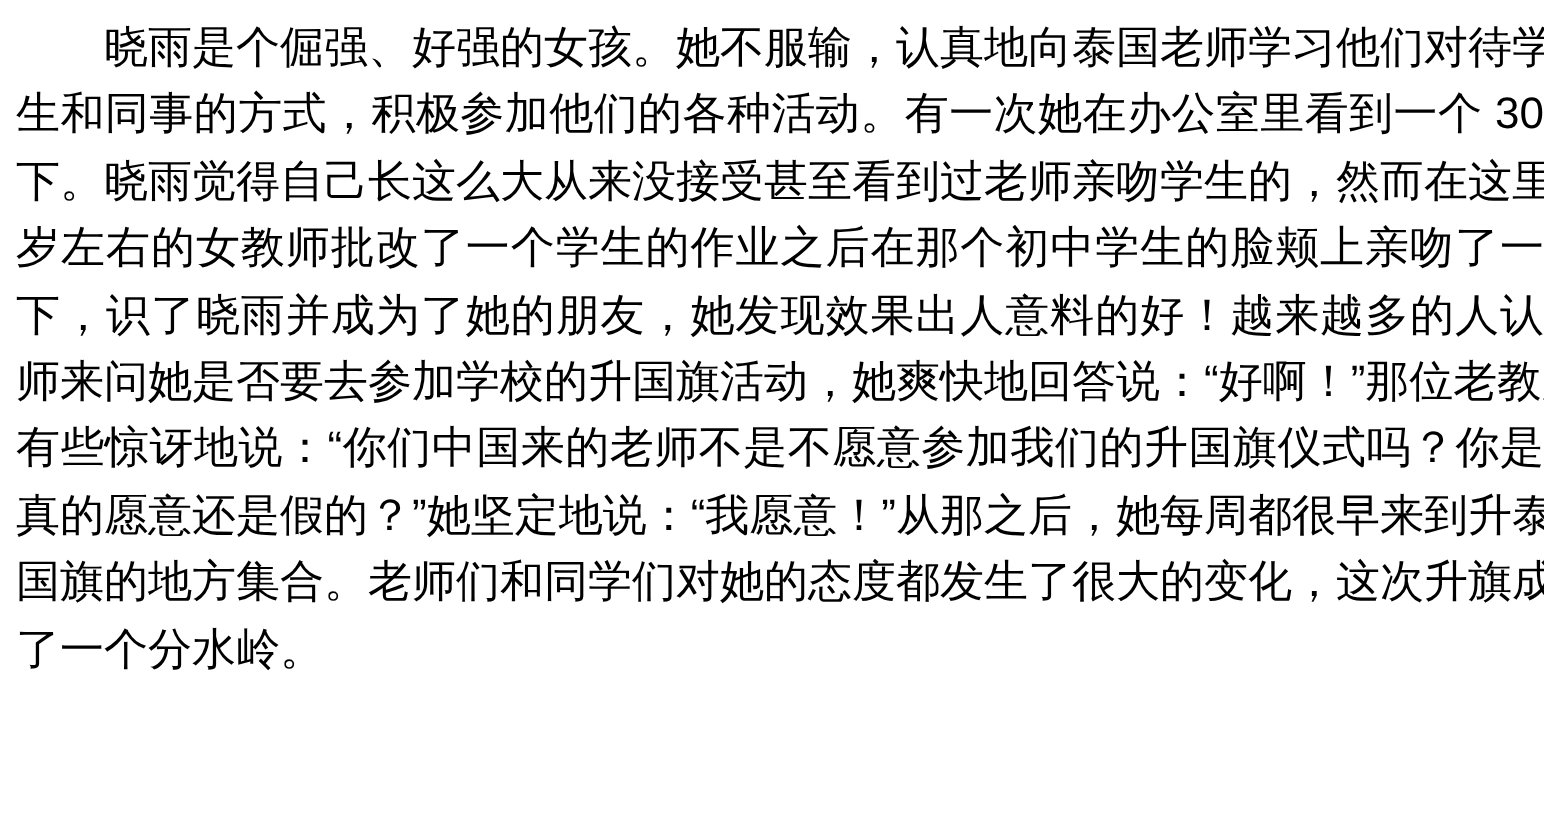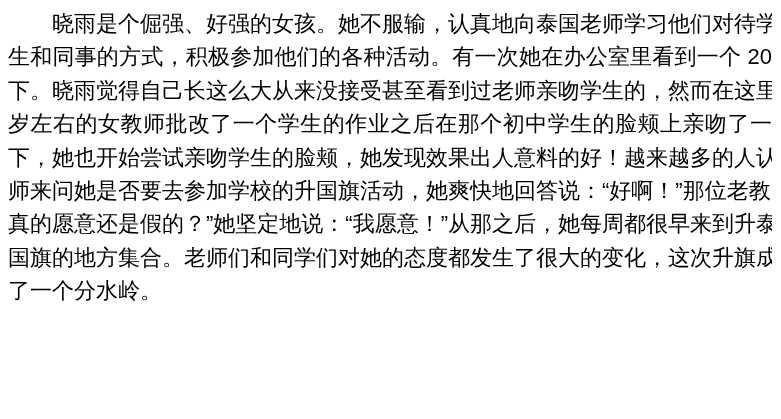--- a/index.html
+++ b/index.html
@@ -42,22 +42,23 @@
     text-align-last: left;
     -moz-text-align-last: left;
   }
 </style>
 </head>
 <body>
 
 <div class="page">
   <div class="passage">
     <div class="line first">晓雨是个倔强、好强的女孩。她不服输，认真地向泰国老师学习他们对待学</div>
-    <div class="line">生和同事的方式，积极参加他们的各种活动。有一次她在办公室里看到一个 20</div>
+    <div class="line">生和同事的方式，积极参加他们的各种活动。有一次她在办公室里看到一个 30</div>
     <div class="line">下。晓雨觉得自己长这么大从来没接受甚至看到过老师亲吻学生的，然而在这里</div>
     <div class="line">岁左右的女教师批改了一个学生的作业之后在那个初中学生的脸颊上亲吻了一</div>
-    <div class="line">下，她也开始尝试亲吻学生的脸颊，她发现效果出人意料的好！越来越多的人认</div>
+    <div class="line">下，识了晓雨并成为了她的朋友，她发现效果出人意料的好！越来越多的人认</div>
     <div class="line">师来问她是否要去参加学校的升国旗活动，她爽快地回答说：“好啊！”那位老教师</div>
+    <div class="line">有些惊讶地说：“你们中国来的老师不是不愿意参加我们的升国旗仪式吗？你是</div>
     <div class="line">真的愿意还是假的？”她坚定地说：“我愿意！”从那之后，她每周都很早来到升泰国</div>
     <div class="line">国旗的地方集合。老师们和同学们对她的态度都发生了很大的变化，这次升旗成</div>
     <div class="line last">了一个分水岭。</div>
   </div>
 </div>
 
 </body></html>

